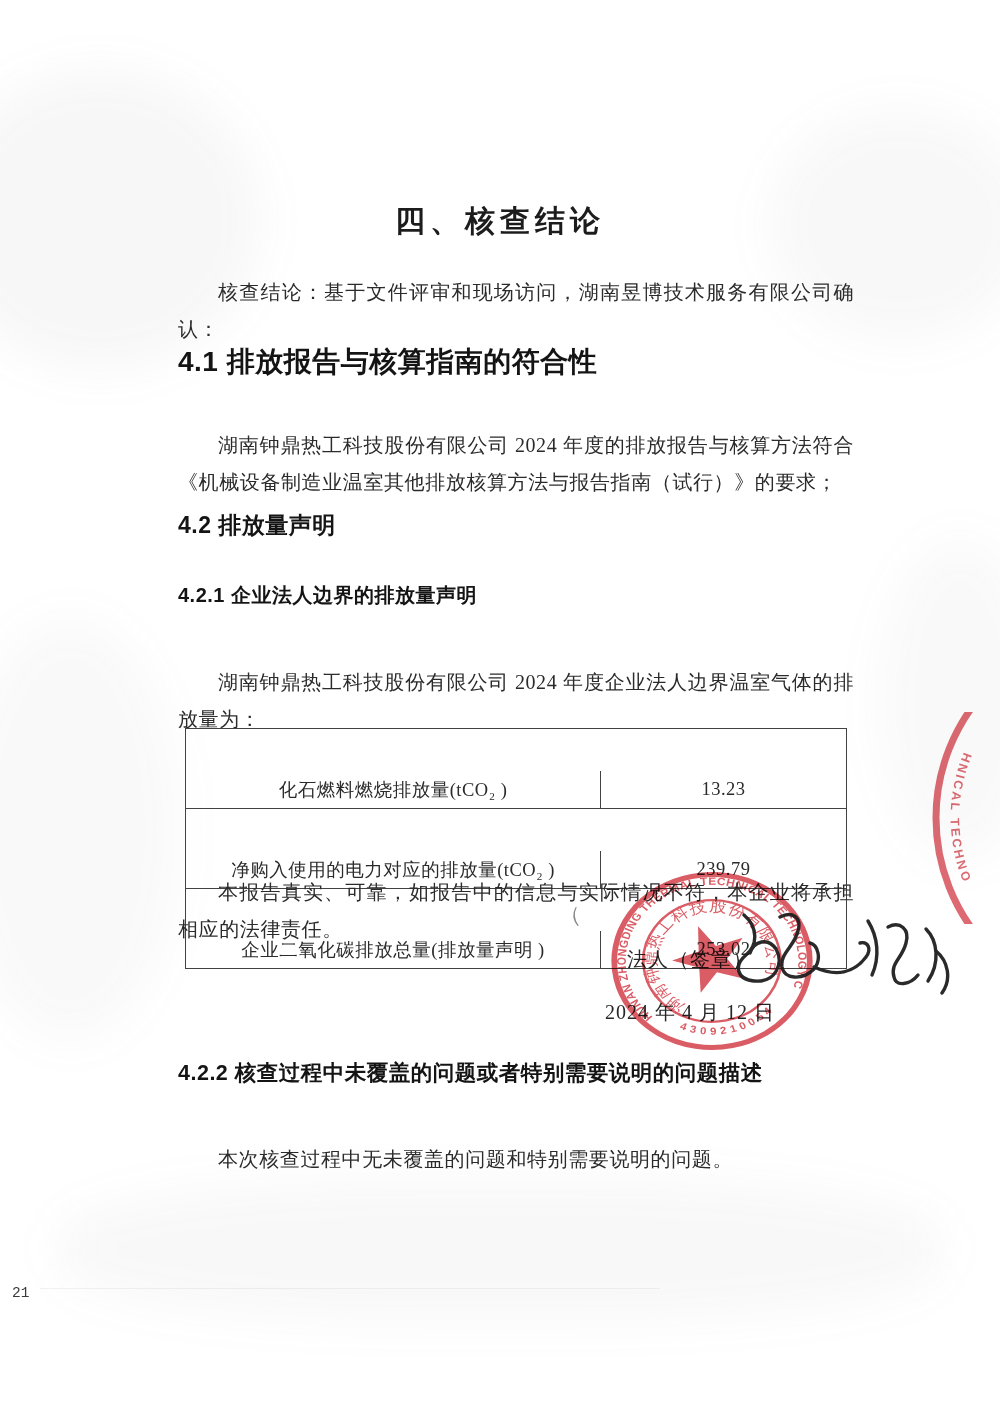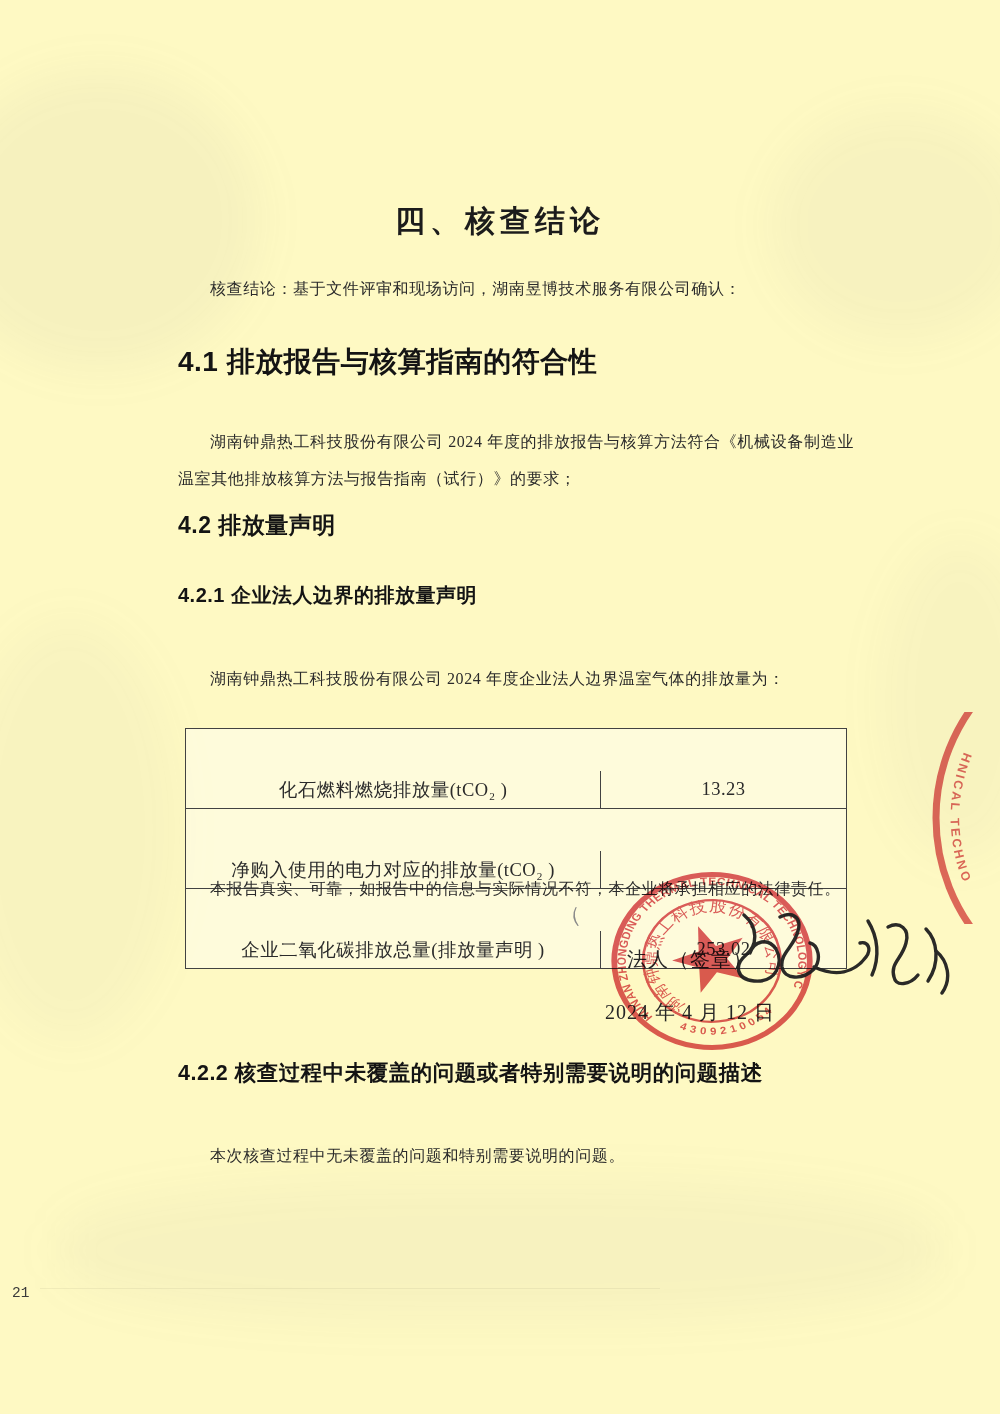--- a/index.html
+++ b/index.html
@@ -1,36 +1,36 @@
 <!DOCTYPE html>
 <html><head>
 <meta charset="utf-8">
 <style>
   html,body{margin:0;padding:0;background:#e8e8e8;}
   .page{
     position:relative;width:1000px;height:1414px;margin:0 auto;
-    background:#fef9c3;overflow:hidden;
+    background:#ffffff;overflow:hidden;
     font-family:"Liberation Serif","DejaVu Serif",serif;color:#2b2b2b;
   }
   
   .blotch{position:absolute;border-radius:50%;filter:blur(22px);pointer-events:none;}
   .b1{left:-60px;top:70px;width:320px;height:300px;background:rgba(120,120,115,0.06);}
   .b2{left:770px;top:110px;width:260px;height:230px;background:rgba(120,120,115,0.05);}
   .b3{left:-40px;top:620px;width:220px;height:420px;background:rgba(120,120,115,0.045);}
   .b4{left:60px;top:1180px;width:880px;height:140px;border-radius:40%;background:rgba(120,120,115,0.05);}
   .b5{left:880px;top:540px;width:160px;height:320px;background:rgba(120,120,115,0.045);}
   .scan-line{position:absolute;left:40px;top:1288px;width:620px;height:1px;background:rgba(0,0,0,0.05);}
 
   .doc-title{
     position:absolute;top:181px;left:0;width:100%;text-align:center;
     font-size:30px;font-weight:bold;letter-spacing:5px;color:#1c1c1c;
   }
   .para{
     position:absolute;left:178px;width:676px;
-    font-size:16px;line-height:37px;letter-spacing:0.6px;
+    font-size:20px;line-height:37px;letter-spacing:0.6px;
     text-indent:2em;text-align:justify;color:#2b2b2b;
   }
   .intro{top:254px;}
   .p41{top:407px;}
   .p421{top:644px;}
   .decl{top:854px;}
   .p422{top:1121px;}
 
   .hsec{
     position:absolute;left:178px;margin:0;
@@ -88,20 +88,21 @@
   <h3 class="hsec h421">4.2.1 企业法人边界的排放量声明</h3>
   <p class="para p421">湖南钟鼎热工科技股份有限公司 2024 年度企业法人边界温室气体的排放量为：</p>
 
   <div class="etable">
     <div class="tr">
       <div class="td lbl">化石燃料燃烧排放量(tCO₂ )</div>
       <div class="td val">13.23</div>
     </div>
     <div class="tr">
       <div class="td lbl">净购入使用的电力对应的排放量(tCO₂ )</div>
+      <div class="td val">239.79</div>
     </div>
     <div class="tr">
       <div class="td lbl">企业二氧化碳排放总量(排放量声明 )</div>
       <div class="td val">253.02</div>
     </div>
   </div>
 
   <p class="para decl">本报告真实、可靠，如报告中的信息与实际情况不符，本企业将承担相应的法律责任。</p>
 
   <span class="stray-paren">（</span>

